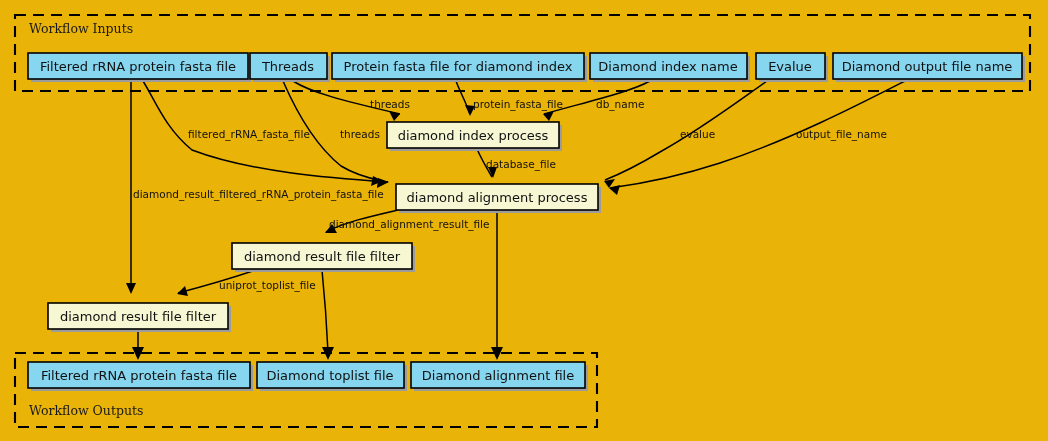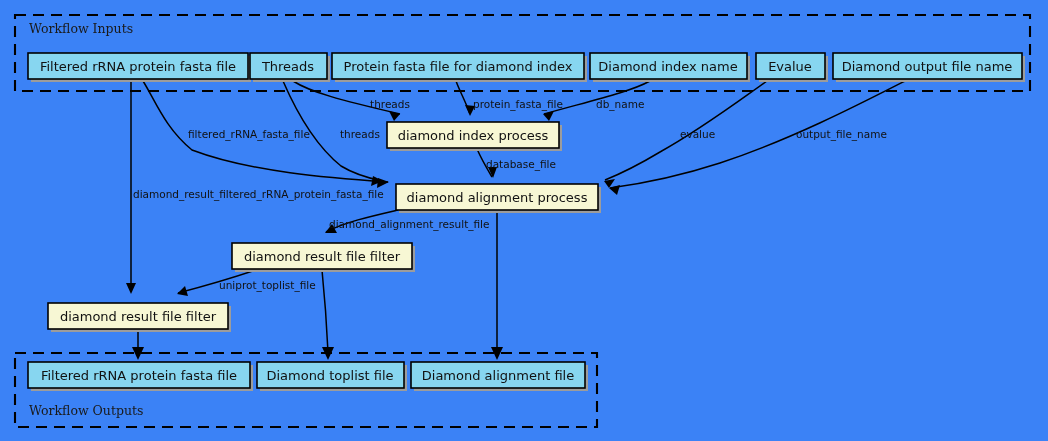--- a/index.html
+++ b/index.html
@@ -10,21 +10,21 @@
   body {
     width: 1048px;
     height: 441px;
     font-family: "DejaVu Sans", sans-serif;
     overflow: hidden;
   }
   #canvas {
     position: relative;
     width: 1048px;
     height: 441px;
-    background: #3b82f6;
+    background: #eab308;
   }
   svg#graph {
     position: absolute;
     left: 0;
     top: 0;
     width: 1048px;
     height: 441px;
   }
   .cluster-rect {
     fill: none;

